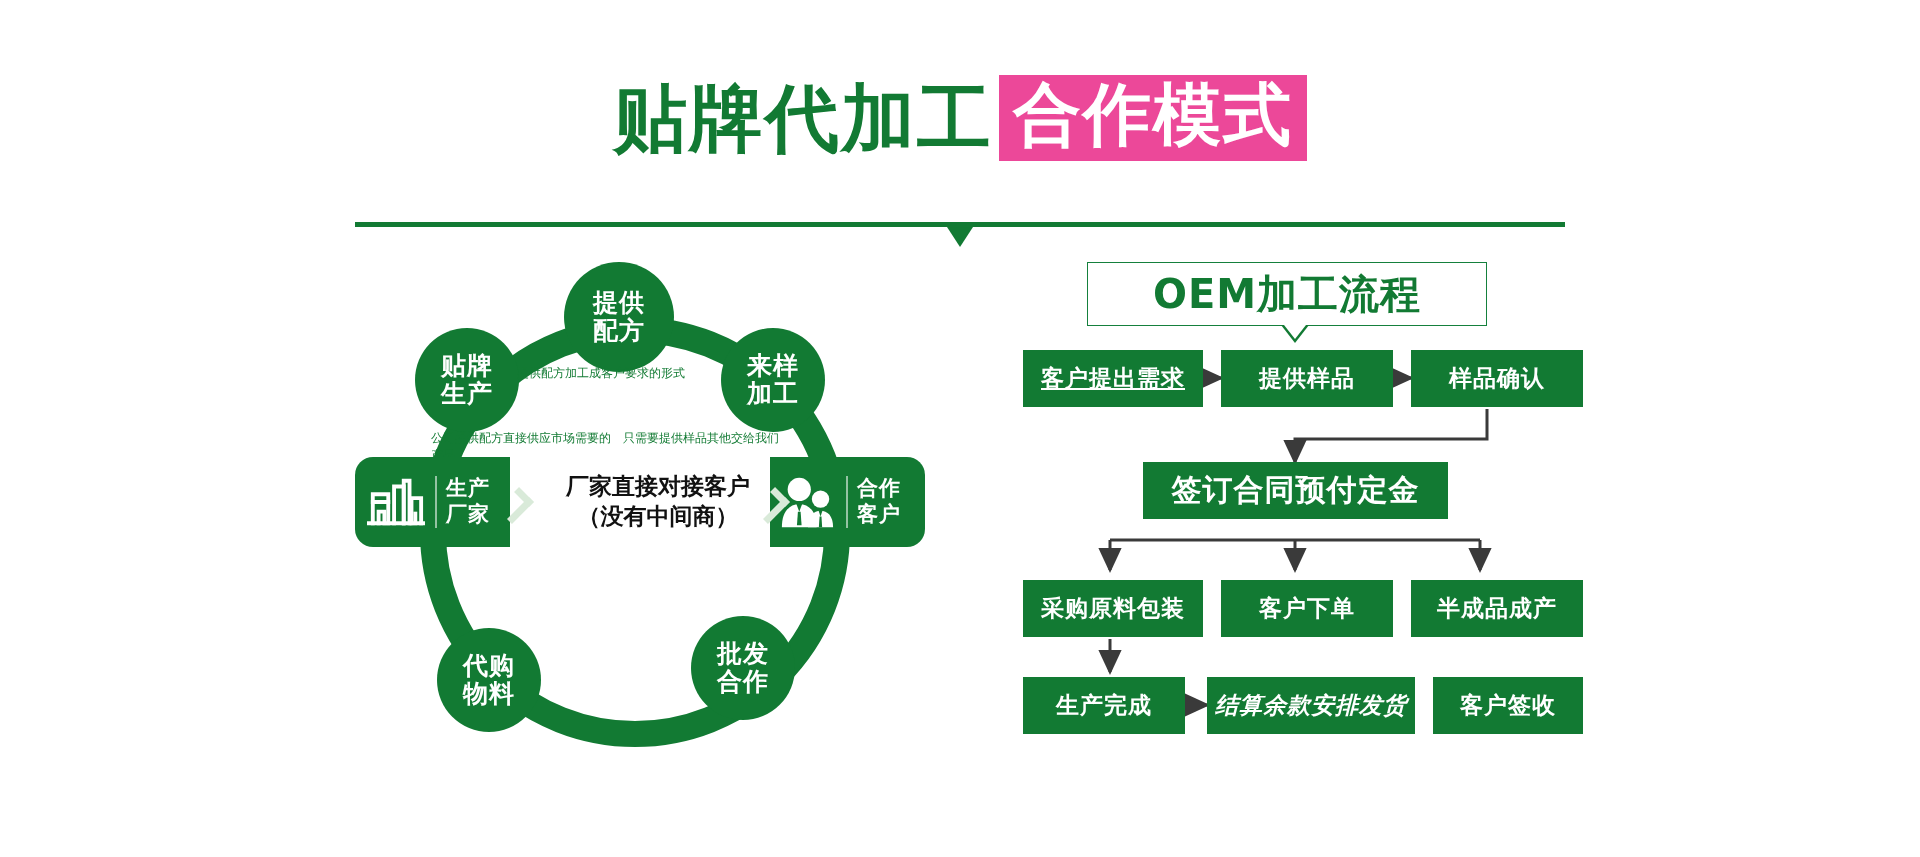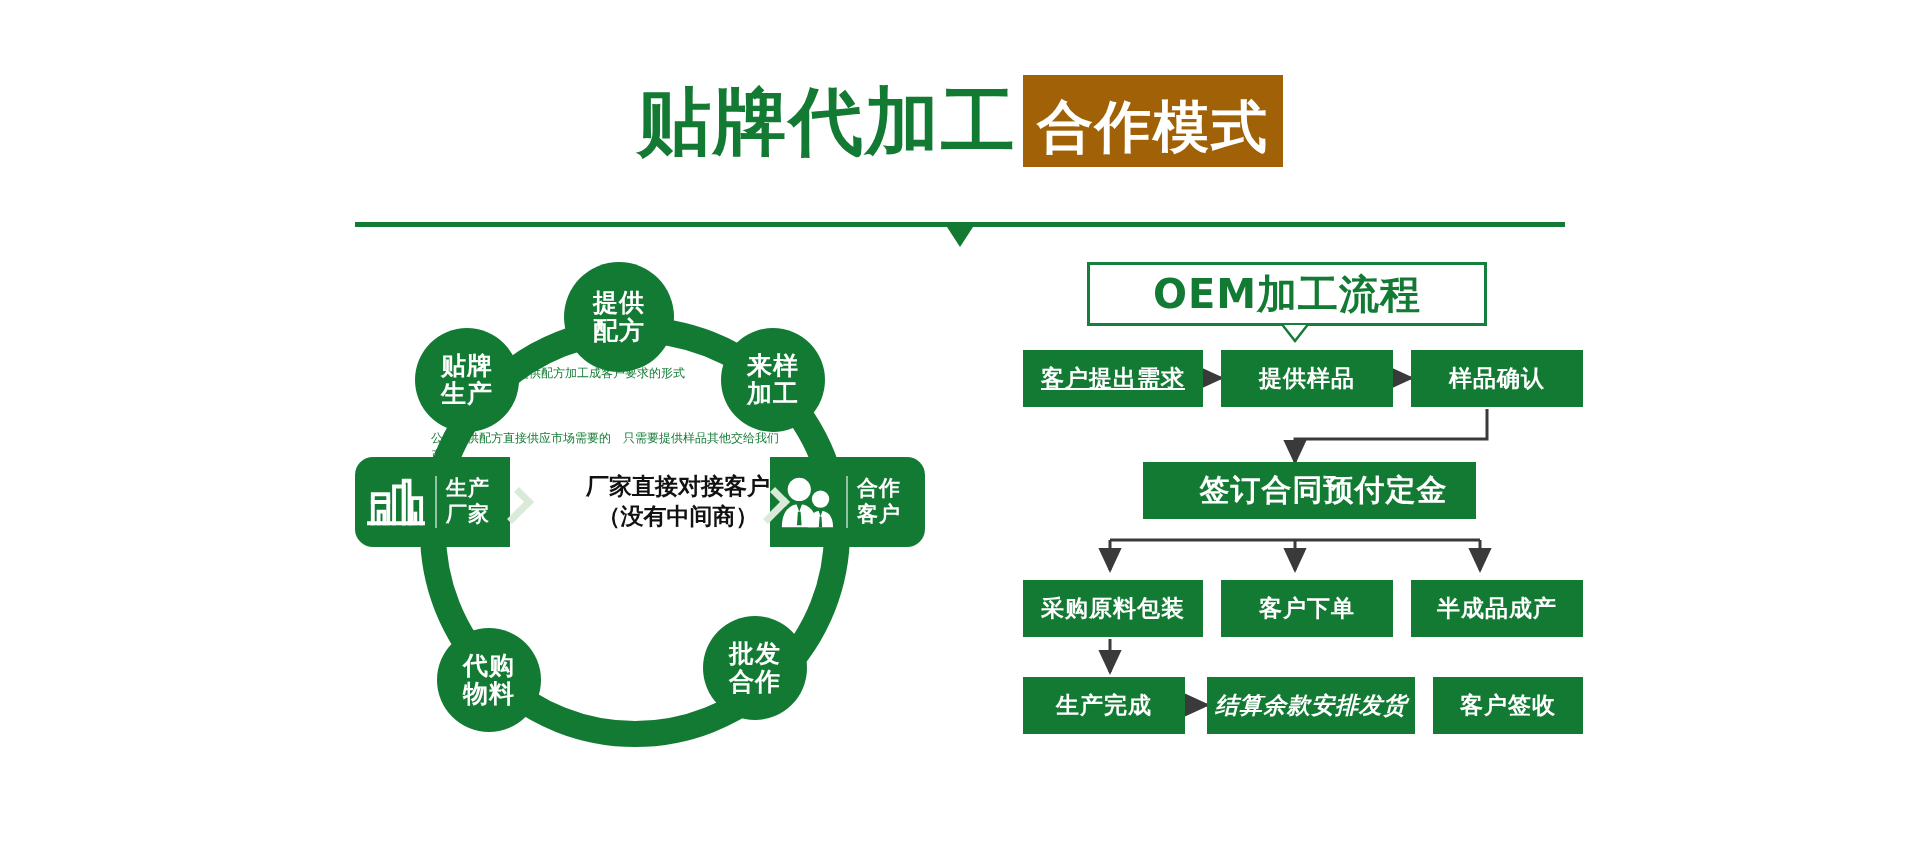--- a/index.html
+++ b/index.html
@@ -16,23 +16,23 @@
     position:absolute;left:0;top:75px;width:1920px;
     display:flex;align-items:center;justify-content:center;
     gap:6px;
   }
   .title-plain{
     font-size:74px;font-weight:bold;color:#127A33;
     letter-spacing:2px;line-height:1;
     font-family:"DejaVu Sans","Liberation Sans",sans-serif;
   }
   .title-boxed{
-    background:#a16207;color:#ffffff;
-    font-size:56px;font-weight:bold;letter-spacing:2px;
-    padding:24px 14px 12px 14px;line-height:1;
+    background:#ec4899;color:#ffffff;
+    font-size:68px;font-weight:bold;letter-spacing:2px;
+    padding:6px 14px 12px 14px;line-height:1;
     font-family:"DejaVu Sans","Liberation Sans",sans-serif;
   }
 
   
   .divider-wrap{position:absolute;left:355px;top:222px;width:1210px;height:26px;}
   .divider-line{position:absolute;left:0;top:0;width:1210px;height:5px;background:#127A33;}
   .divider-caret{
     position:absolute;left:50%;top:5px;margin-left:-13px;
     width:0;height:0;border-left:13px solid transparent;
     border-right:13px solid transparent;border-top:20px solid #127A33;
@@ -49,21 +49,21 @@
     color:#ffffff;display:flex;flex-direction:column;
     align-items:center;justify-content:center;
     font-weight:bold;font-size:25px;line-height:1.12;
     letter-spacing:1px;z-index:4;
     font-family:"DejaVu Sans","Liberation Sans",sans-serif;
   }
   .node.n-top{left:209px;top:0px;width:110px;height:110px;}
   .node.n-tl{left:60px;top:66px;width:104px;height:104px;}
   .node.n-tr{left:366px;top:66px;width:104px;height:104px;}
   .node.n-bl{left:82px;top:366px;width:104px;height:104px;}
-  .node.n-br{left:348px;top:354px;width:104px;height:104px;}
+  .node.n-br{left:336px;top:354px;width:104px;height:104px;}
 
   .capt{
     position:absolute;font-size:12px;line-height:1.45;color:#137B34;
     font-family:"DejaVu Sans","Liberation Sans",sans-serif;z-index:5;
   }
   .capt.c1{left:162px;top:103px;width:175px;}
   .capt.c2{left:76px;top:168px;width:185px;}
   .capt.c3{left:268px;top:168px;width:170px;}
   .capt.c4{left:92px;top:283px;width:190px;}
   .capt.c5{left:250px;top:283px;width:175px;}
@@ -90,37 +90,36 @@
     color:#ffffff;font-weight:bold;font-size:21px;line-height:1.22;
     letter-spacing:1px;border-left:2px solid rgba(255,255,255,.55);
     padding-left:9px;
     font-family:"DejaVu Sans","Liberation Sans",sans-serif;
   }
   .band-center{
     position:absolute;left:155px;top:0px;width:296px;height:90px;
     display:flex;flex-direction:column;align-items:center;justify-content:center;
     color:#111111;font-weight:bold;font-size:23px;line-height:1.3;
     font-family:"DejaVu Sans","Liberation Sans",sans-serif;
-    margin-left:20px;
   }
   .chev{
     position:absolute;top:33px;width:14px;height:24px;
     border-top:7px solid #d9ead9;border-right:7px solid #d9ead9;
     transform:rotate(45deg);
   }
   .chev.cl{left:150px;}
   .chev.cr{left:406px;}
 
   .icon-fact,.icon-ppl{width:62px;height:58px;flex:none;}
 
   
   .flow{position:absolute;left:1015px;top:262px;width:560px;height:540px;}
   .oem-head{
     position:absolute;left:72px;top:0px;width:400px;height:64px;
-    border:3px solid #15803d;background:#ffffff;
+    border:1px solid #15803d;background:#ffffff;
     display:flex;align-items:center;justify-content:center;
     box-sizing:border-box;
   }
   .oem-head span{
     color:#127A33;font-weight:bold;font-size:40px;letter-spacing:1px;
     font-family:"DejaVu Sans","Liberation Sans",sans-serif;
   }
   .oem-caret-o{
     position:absolute;left:50%;margin-left:-14px;top:63px;
     width:0;height:0;border-left:14px solid transparent;
@@ -130,21 +129,21 @@
     position:absolute;left:50%;margin-left:-11px;top:63px;
     width:0;height:0;border-left:11px solid transparent;
     border-right:11px solid transparent;border-top:14px solid #ffffff;
   }
   .fbox{
     position:absolute;background:#127A33;color:#ffffff;
     display:flex;align-items:center;justify-content:center;
     font-weight:bold;font-size:23px;letter-spacing:1px;
     font-family:"DejaVu Sans","Liberation Sans",sans-serif;
   }
-  .fbox.big{font-size:30px;padding-left:28px;}
+  .fbox.big{font-size:30px;}
   svg.wires{position:absolute;left:0;top:0;width:560px;height:540px;
             pointer-events:none;overflow:visible;}
 </style>
 </head>
 <body>
 
 <div id="root">
 
   <div class="title-row">
     <span class="title-plain">贴牌代加工</span>

